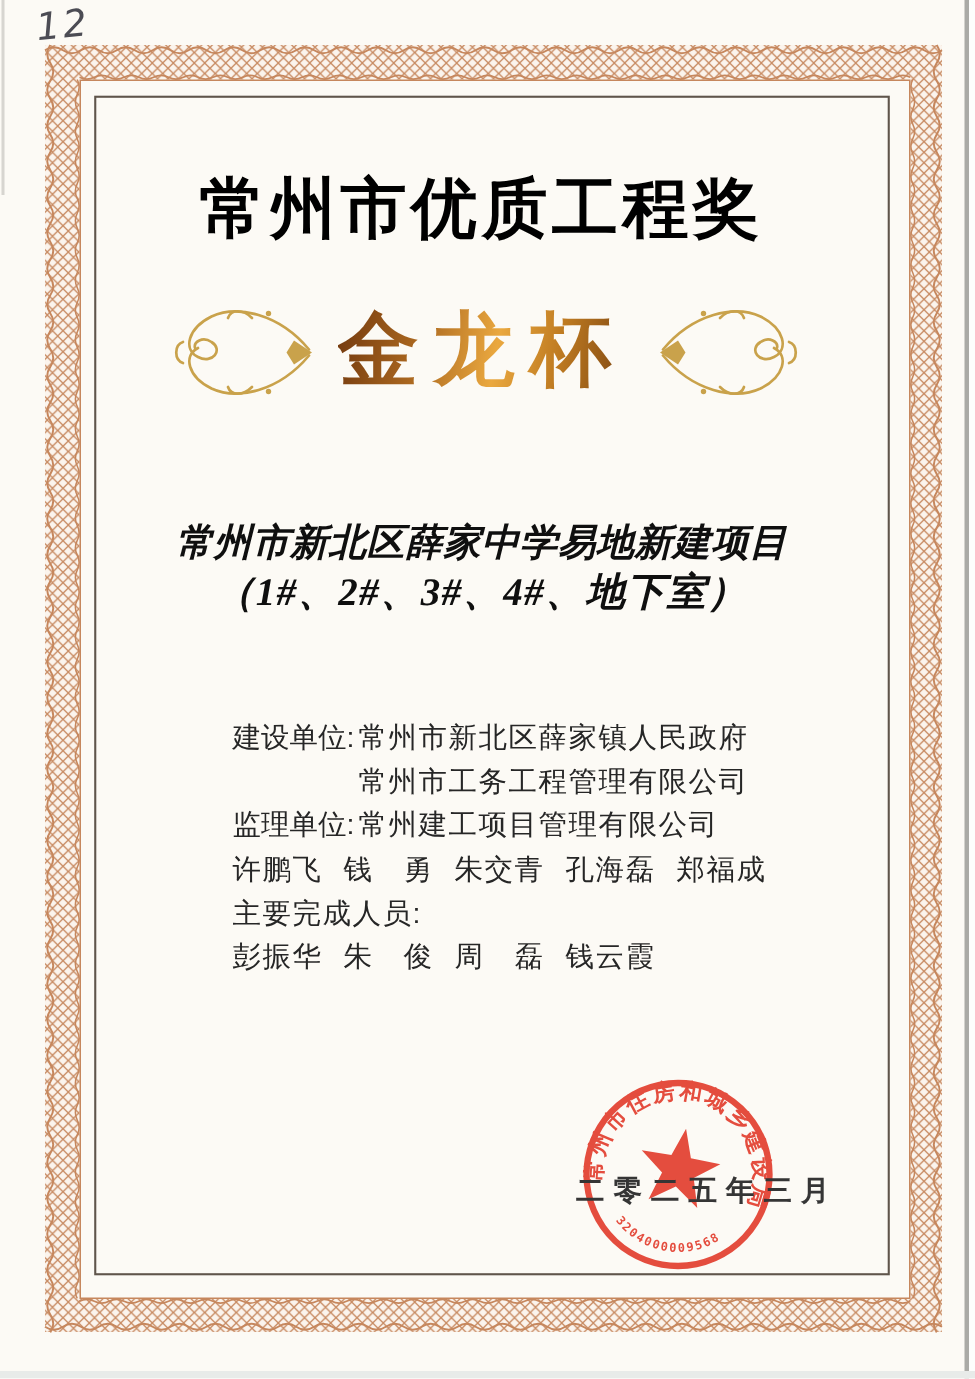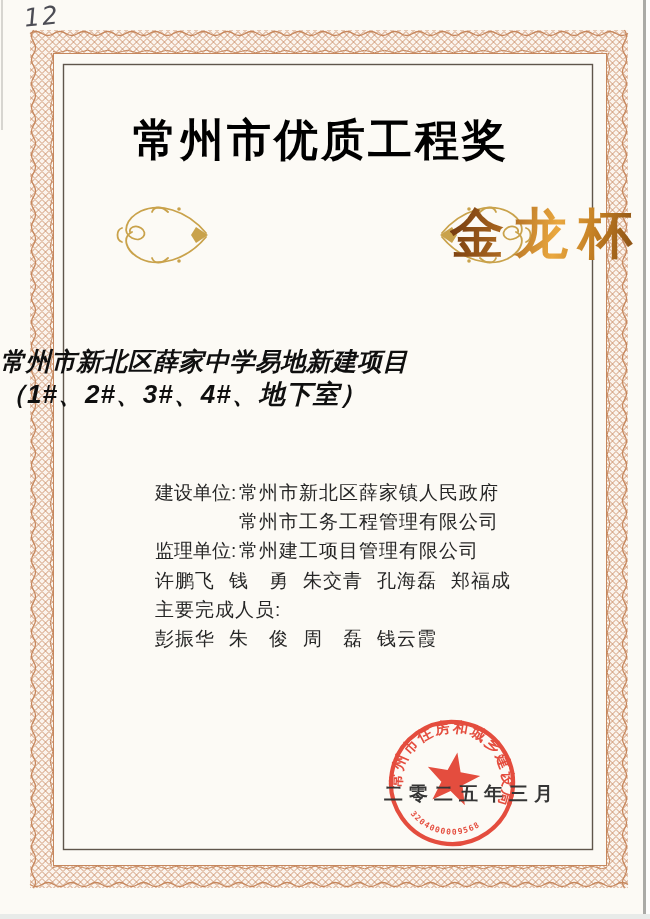--- a/index.html
+++ b/index.html
@@ -21,34 +21,34 @@
     position:absolute;left:24px;top:2px;z-index:7;
     font-family:"DejaVu Sans",sans-serif;font-style:italic;
     font-size:25px;color:#4c4c54;transform:rotate(-6deg);letter-spacing:2px;
   }
   
   .title{
     position:absolute;left:0;right:8px;top:114px;z-index:3;
     text-align:center;font-size:44px;line-height:52px;font-weight:900;
     letter-spacing:3px;color:#000000;
   }
-  .award-row{position:absolute;left:0;right:8px;top:198px;height:80px;z-index:3;text-align:right;}
+  .award-row{position:absolute;left:0;right:8px;top:198px;height:80px;z-index:3;text-align:center;}
   .award-name{
     display:inline-block;vertical-align:middle;
     font-size:54px;line-height:70px;font-weight:900;letter-spacing:10px;
     background:linear-gradient(100deg,#71380e 0%,#a9661f 28%,#eaa83f 55%,#c07c22 75%,#7c4511 100%);
     -webkit-background-clip:text;background-clip:text;
     color:transparent;-webkit-text-fill-color:transparent;
   }
   .ornament{position:absolute;top:200px;width:100px;height:70px;z-index:3;}
   .ornament.left{left:112px;}
   .ornament.right{left:436px;transform:scaleX(-1);}
   .project{
-    position:absolute;left:0;right:8px;z-index:3;
-    font-family:Liberation Sans, sans-serif;
+    position:absolute;left:0;right:8px;z-index:3;text-align:center;
+    font-family:Liberation Serif, serif;
     font-style:italic;font-weight:800;color:#0f0f0f;
   }
   .project.line1{top:345px;font-size:25px;letter-spacing:0.5px;}
   .project.line2{top:377px;font-size:26px;letter-spacing:1px;}
   .body-block{
     position:absolute;left:155px;top:478px;width:430px;z-index:3;
     font-size:19px;color:#262626;font-weight:500;letter-spacing:1px;
   }
   .body-row{height:29.2px;line-height:29.2px;white-space:nowrap;}
   .lbl{display:inline-block;width:84px;letter-spacing:0;}

